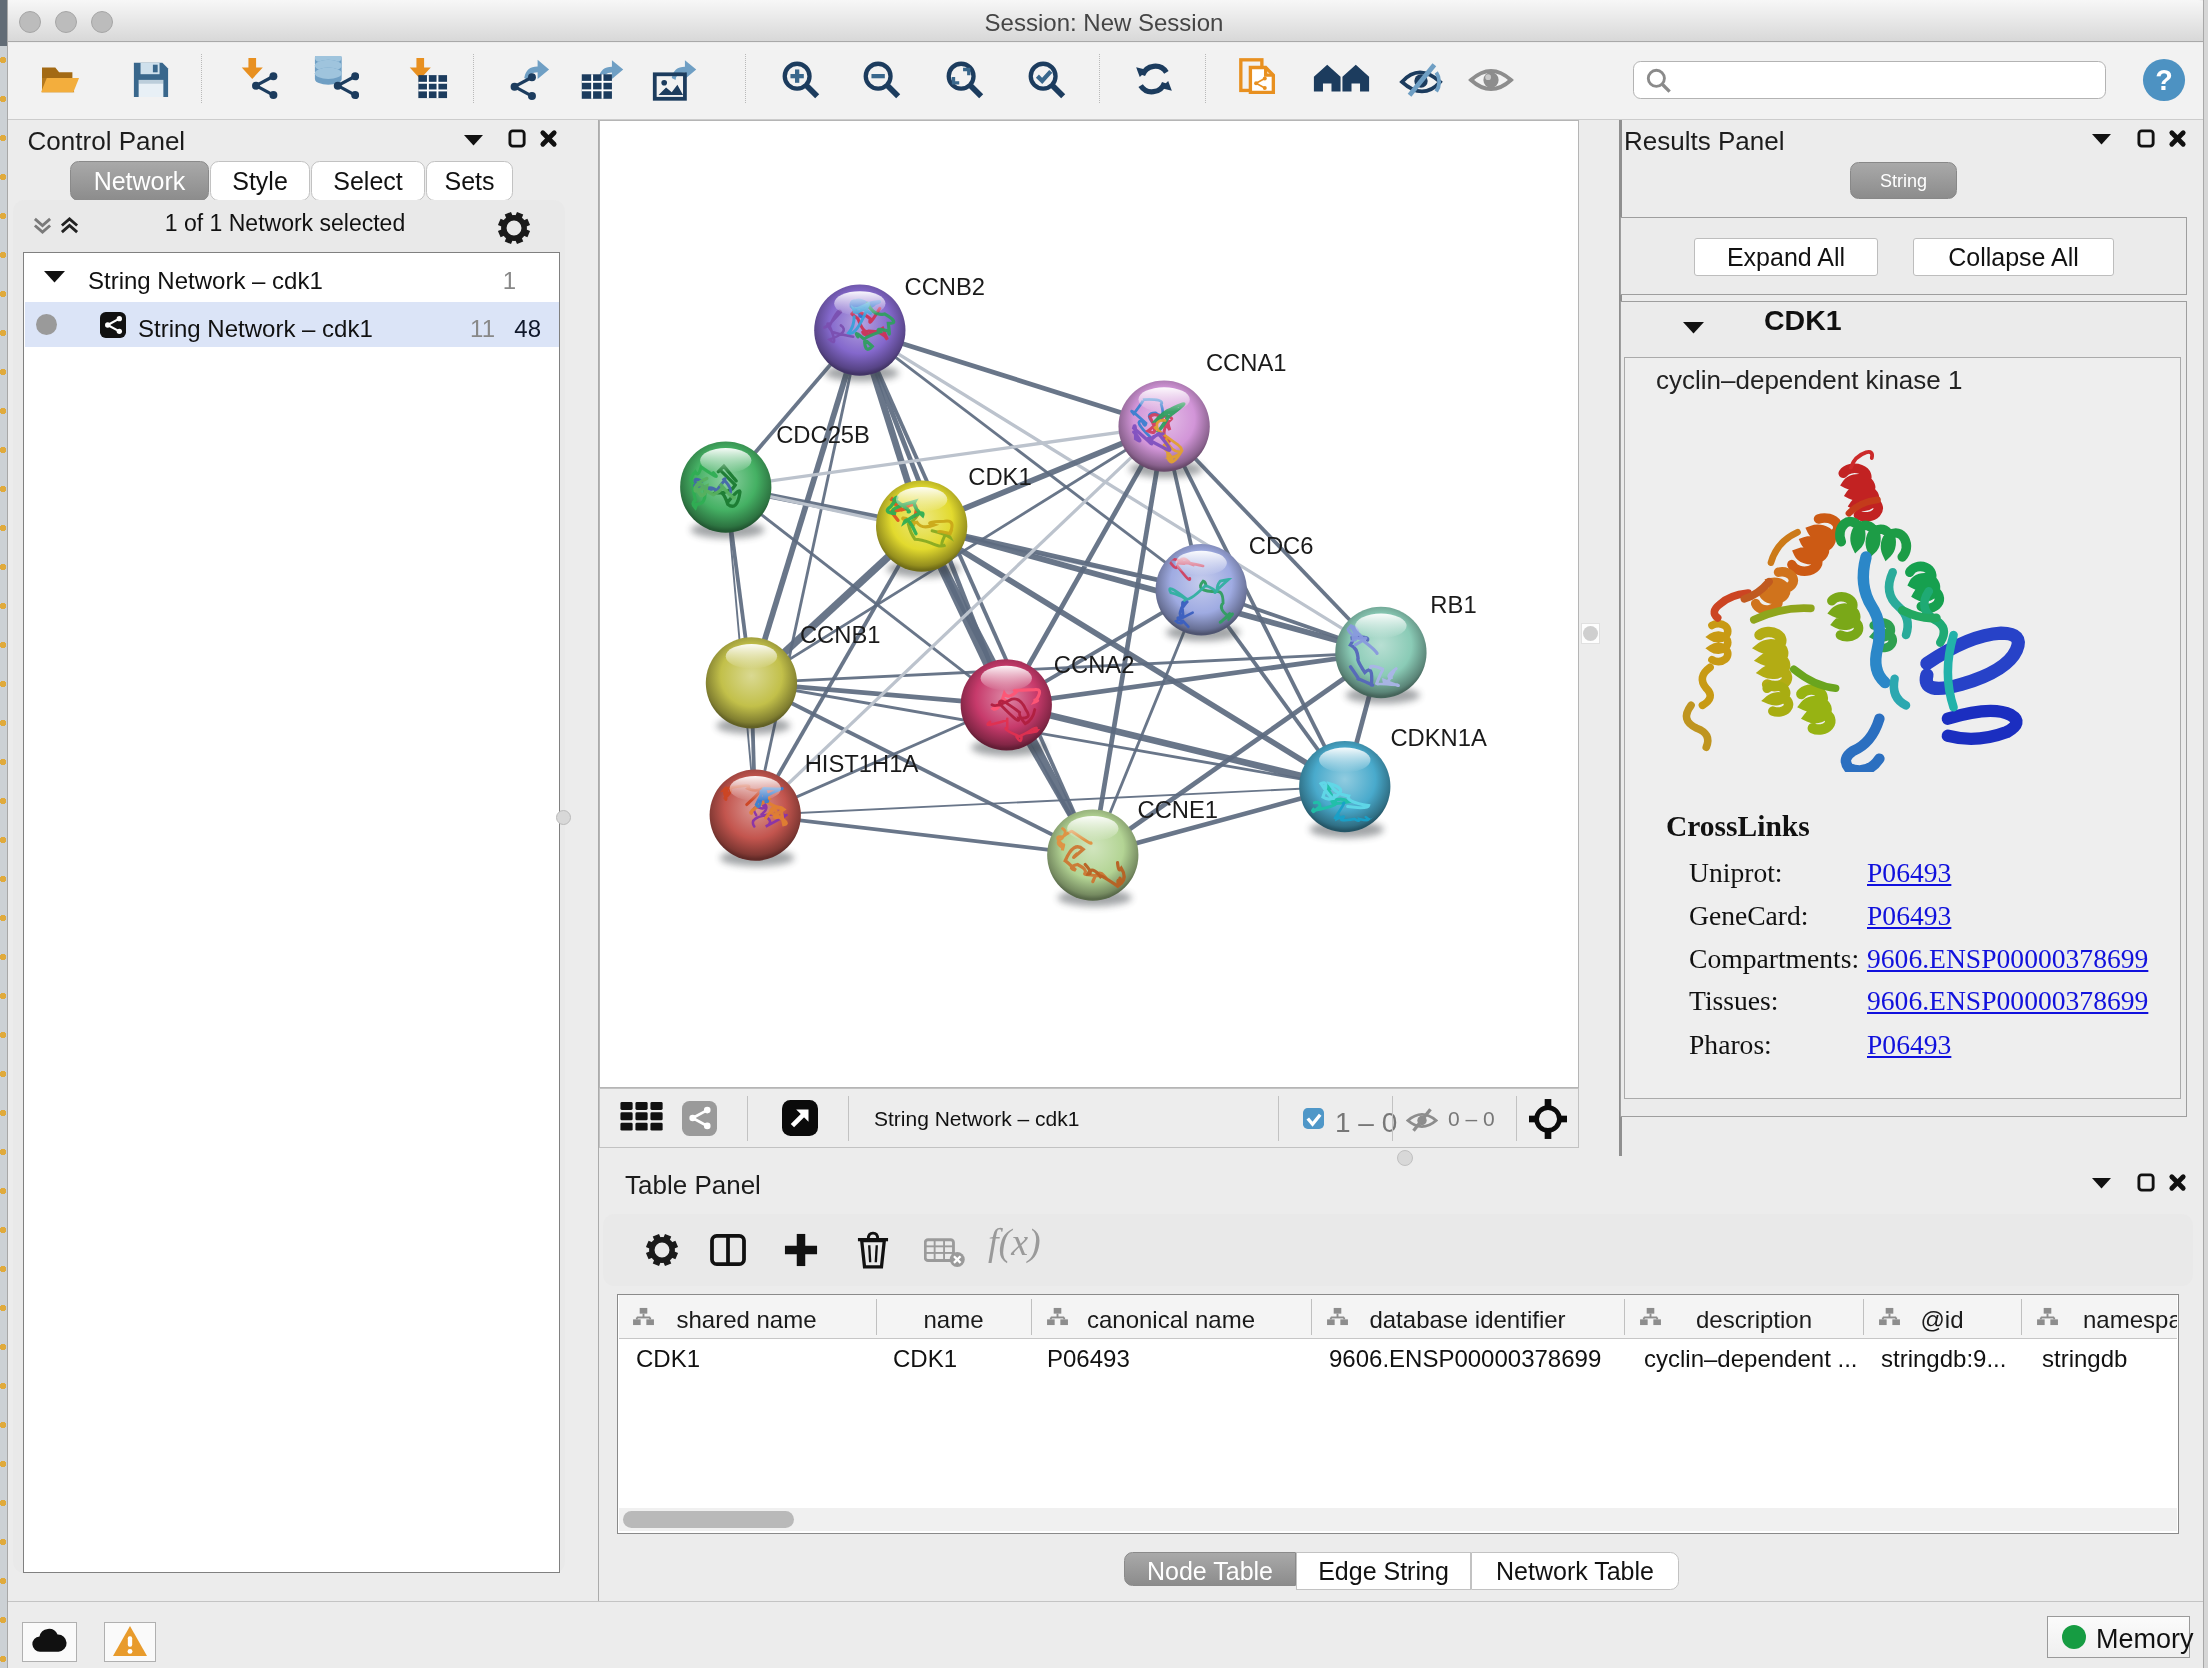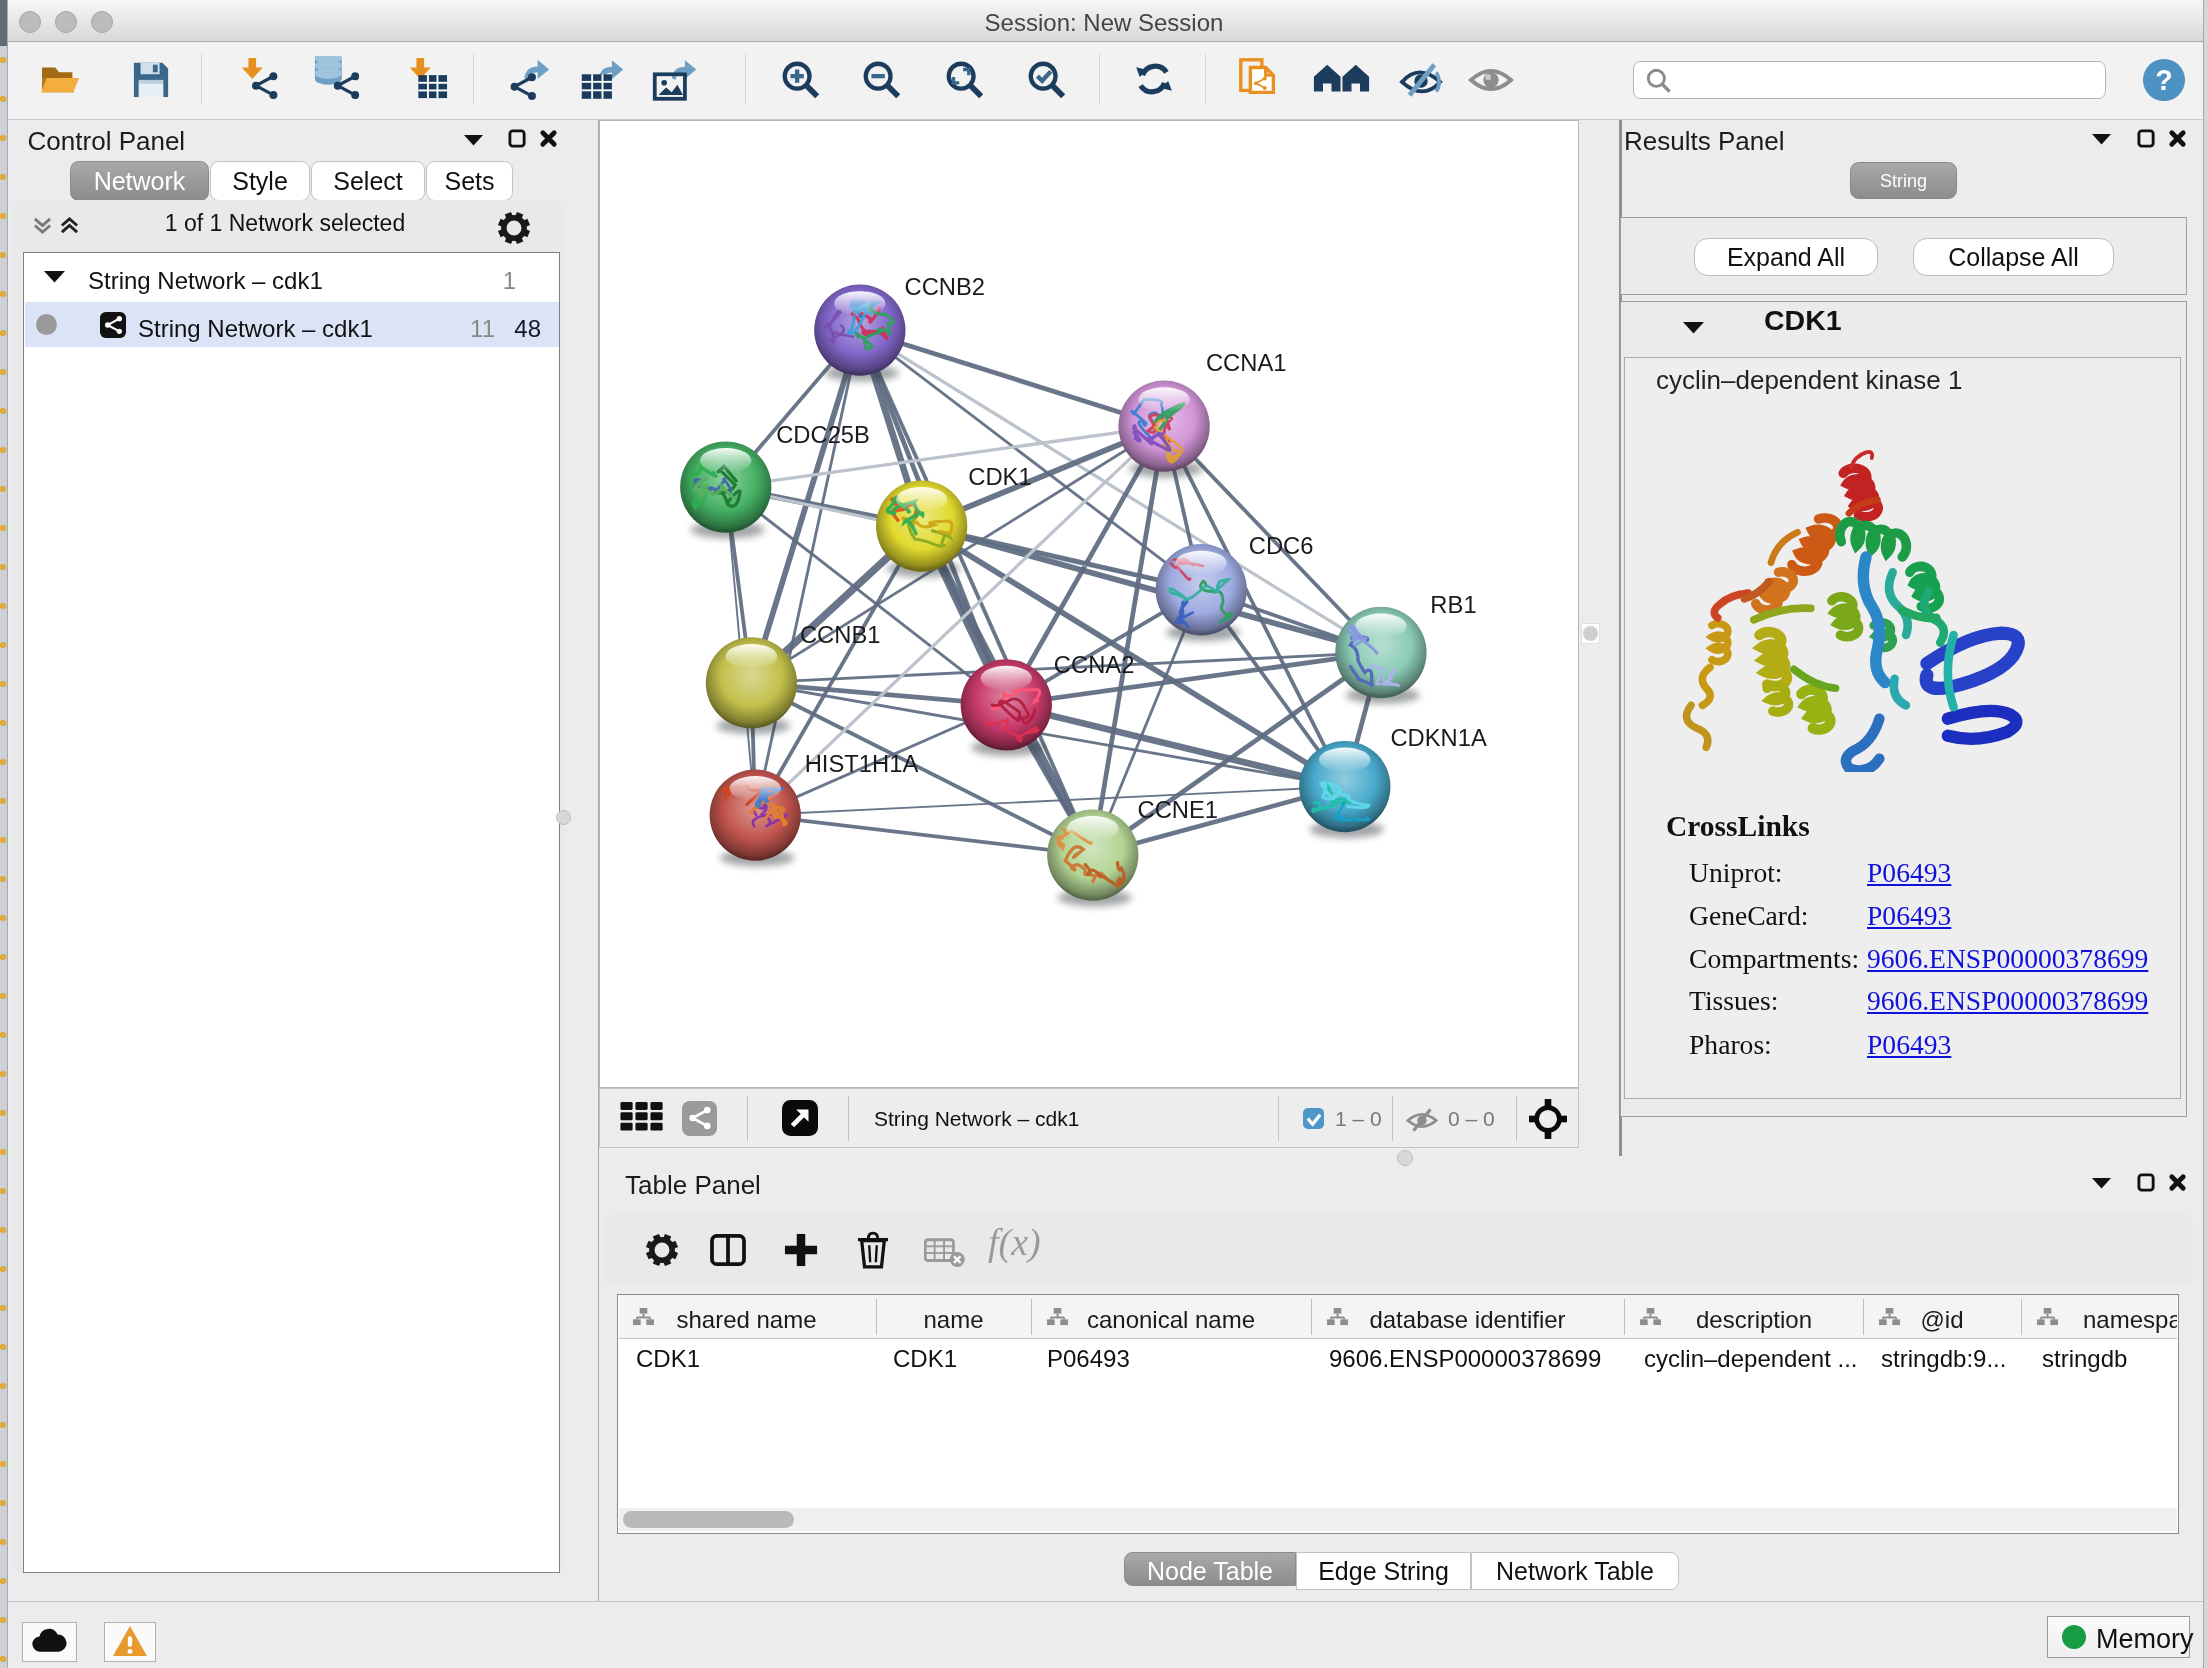--- a/index.html
+++ b/index.html
@@ -1,19 +1,19 @@
 <!DOCTYPE html>
 <html style="font-size:15px"><head><meta charset="utf-8"><style>
 *{margin:0;padding:0;box-sizing:border-box}
 html,body{width:2208px;height:1668px;overflow:hidden;background:#ececec;font-family:"Liberation Sans",sans-serif;-webkit-font-smoothing:antialiased}
 .abs{position:absolute}
 .panel-title{font-size:26px;color:#1c1c1c}
 .tab{position:absolute;height:40px;border:1px solid #c2c2c2;border-radius:8.6px;background:#fff;color:#111;font-size:25px;text-align:center;line-height:38px}
 .tab.sel{background:linear-gradient(#a9a9a9,#8c8c8c);color:#fff;border-color:#8a8a8a}
-.btn{position:absolute;background:#fff;border:1px solid #bdbdbd;border-radius:14px;font-size:25px;color:#111;text-align:center}
+.btn{position:absolute;background:#fff;border:1px solid #bdbdbd;border-radius:3px;font-size:25px;color:#111;text-align:center}
 </style></head><body>
 <div class="abs" style="left:0;top:0;width:2208px;height:42px;background:linear-gradient(#f7f7f7,#d8d8d8);border-bottom:1px solid #a9a9a9;border-radius:9.5px 9.5px 0 0"></div>
 <div class="abs" style="left:19px;top:10.5px;width:22px;height:22px;border-radius:50%;background:#bcbcbc;border:1px solid #a6a6a6"></div>
 <div class="abs" style="left:55px;top:10.5px;width:22px;height:22px;border-radius:50%;background:#bcbcbc;border:1px solid #a6a6a6"></div>
 <div class="abs" style="left:91px;top:10.5px;width:22px;height:22px;border-radius:50%;background:#bcbcbc;border:1px solid #a6a6a6"></div>
 <div class="abs" style="left:0;top:8.6px;width:2208px;text-align:center;font-size:24px;color:#454545">Session: New Session</div>
 <div class="abs" style="left:0;top:43px;width:2208px;height:77px;background:#f2f2f2;border-bottom:1px solid #cccccc"></div>
 <div class="abs" style="left:39px;top:60px"><svg width="44" height="38" viewBox="0 0 46 40" style="">
       <path d="M3 8 h14 l4 5 h14 v6 h-32 z" fill="#a36a14"></path>
 <path d="M3 10 v24 l6 0 28 0 -5-15 h-29 z" fill="#b5791e"></path>
@@ -511,21 +511,21 @@
 <div class="abs" style="left:782px;top:1100px"><svg width="36" height="36" viewBox="0 0 38 38" style="">
       <rect x="0" y="0" width="38" height="38" rx="9" fill="#0a0a0a"></rect>
       <line x1="11" y1="27" x2="25" y2="13" stroke="#fff" stroke-width="5"></line>
       <path d="M15 10 h13 v13 z" fill="#fff"></path>
     </svg></div>
 <div class="abs" style="left:874px;top:1107px;font-size:21px;color:#111">String Network – cdk1</div>
 <div class="abs" style="left:1303px;top:1108px"><svg width="21" height="21" viewBox="0 0 22 22" style="">
       <rect x="0" y="0" width="22" height="22" rx="5" fill="#4f97c8"></rect>
       <path d="M5 11 l5 6 8 -10" fill="none" stroke="#fff" stroke-width="3.5"></path>
     </svg></div>
-<div class="abs" style="left:1335px;top:1107px;font-size:21px;color:#777">1 – 0</div>
+<div class="abs" style="left:1335px;top:1107px;font-size:28px;color:#777">1 – 0</div>
 <div class="abs" style="left:1406px;top:1107px"><svg width="32" height="27" viewBox="0 0 34 28" style="">
       <path d="M2 14 q15 -13 30 0 q-15 13 -30 0 z" fill="none" stroke="#8d8d8d" stroke-width="3"></path>
 <circle cx="17" cy="14" r="5" fill="#8d8d8d"></circle>
 <line x1="26" y1="2" x2="8" y2="25" stroke="#8d8d8d" stroke-width="3.5"></line>
     </svg></div>
 <div class="abs" style="left:1448px;top:1107px;font-size:21px;color:#777">0 – 0</div>
 <div class="abs" style="left:1529px;top:1099px"><svg width="38" height="40" viewBox="0 0 40 42" style="">
       <circle cx="20" cy="21" r="12" fill="none" stroke="#0a0a0a" stroke-width="5"></circle>
 <g fill="#0a0a0a">
         <rect x="16.5" y="0" width="7" height="10"></rect>

